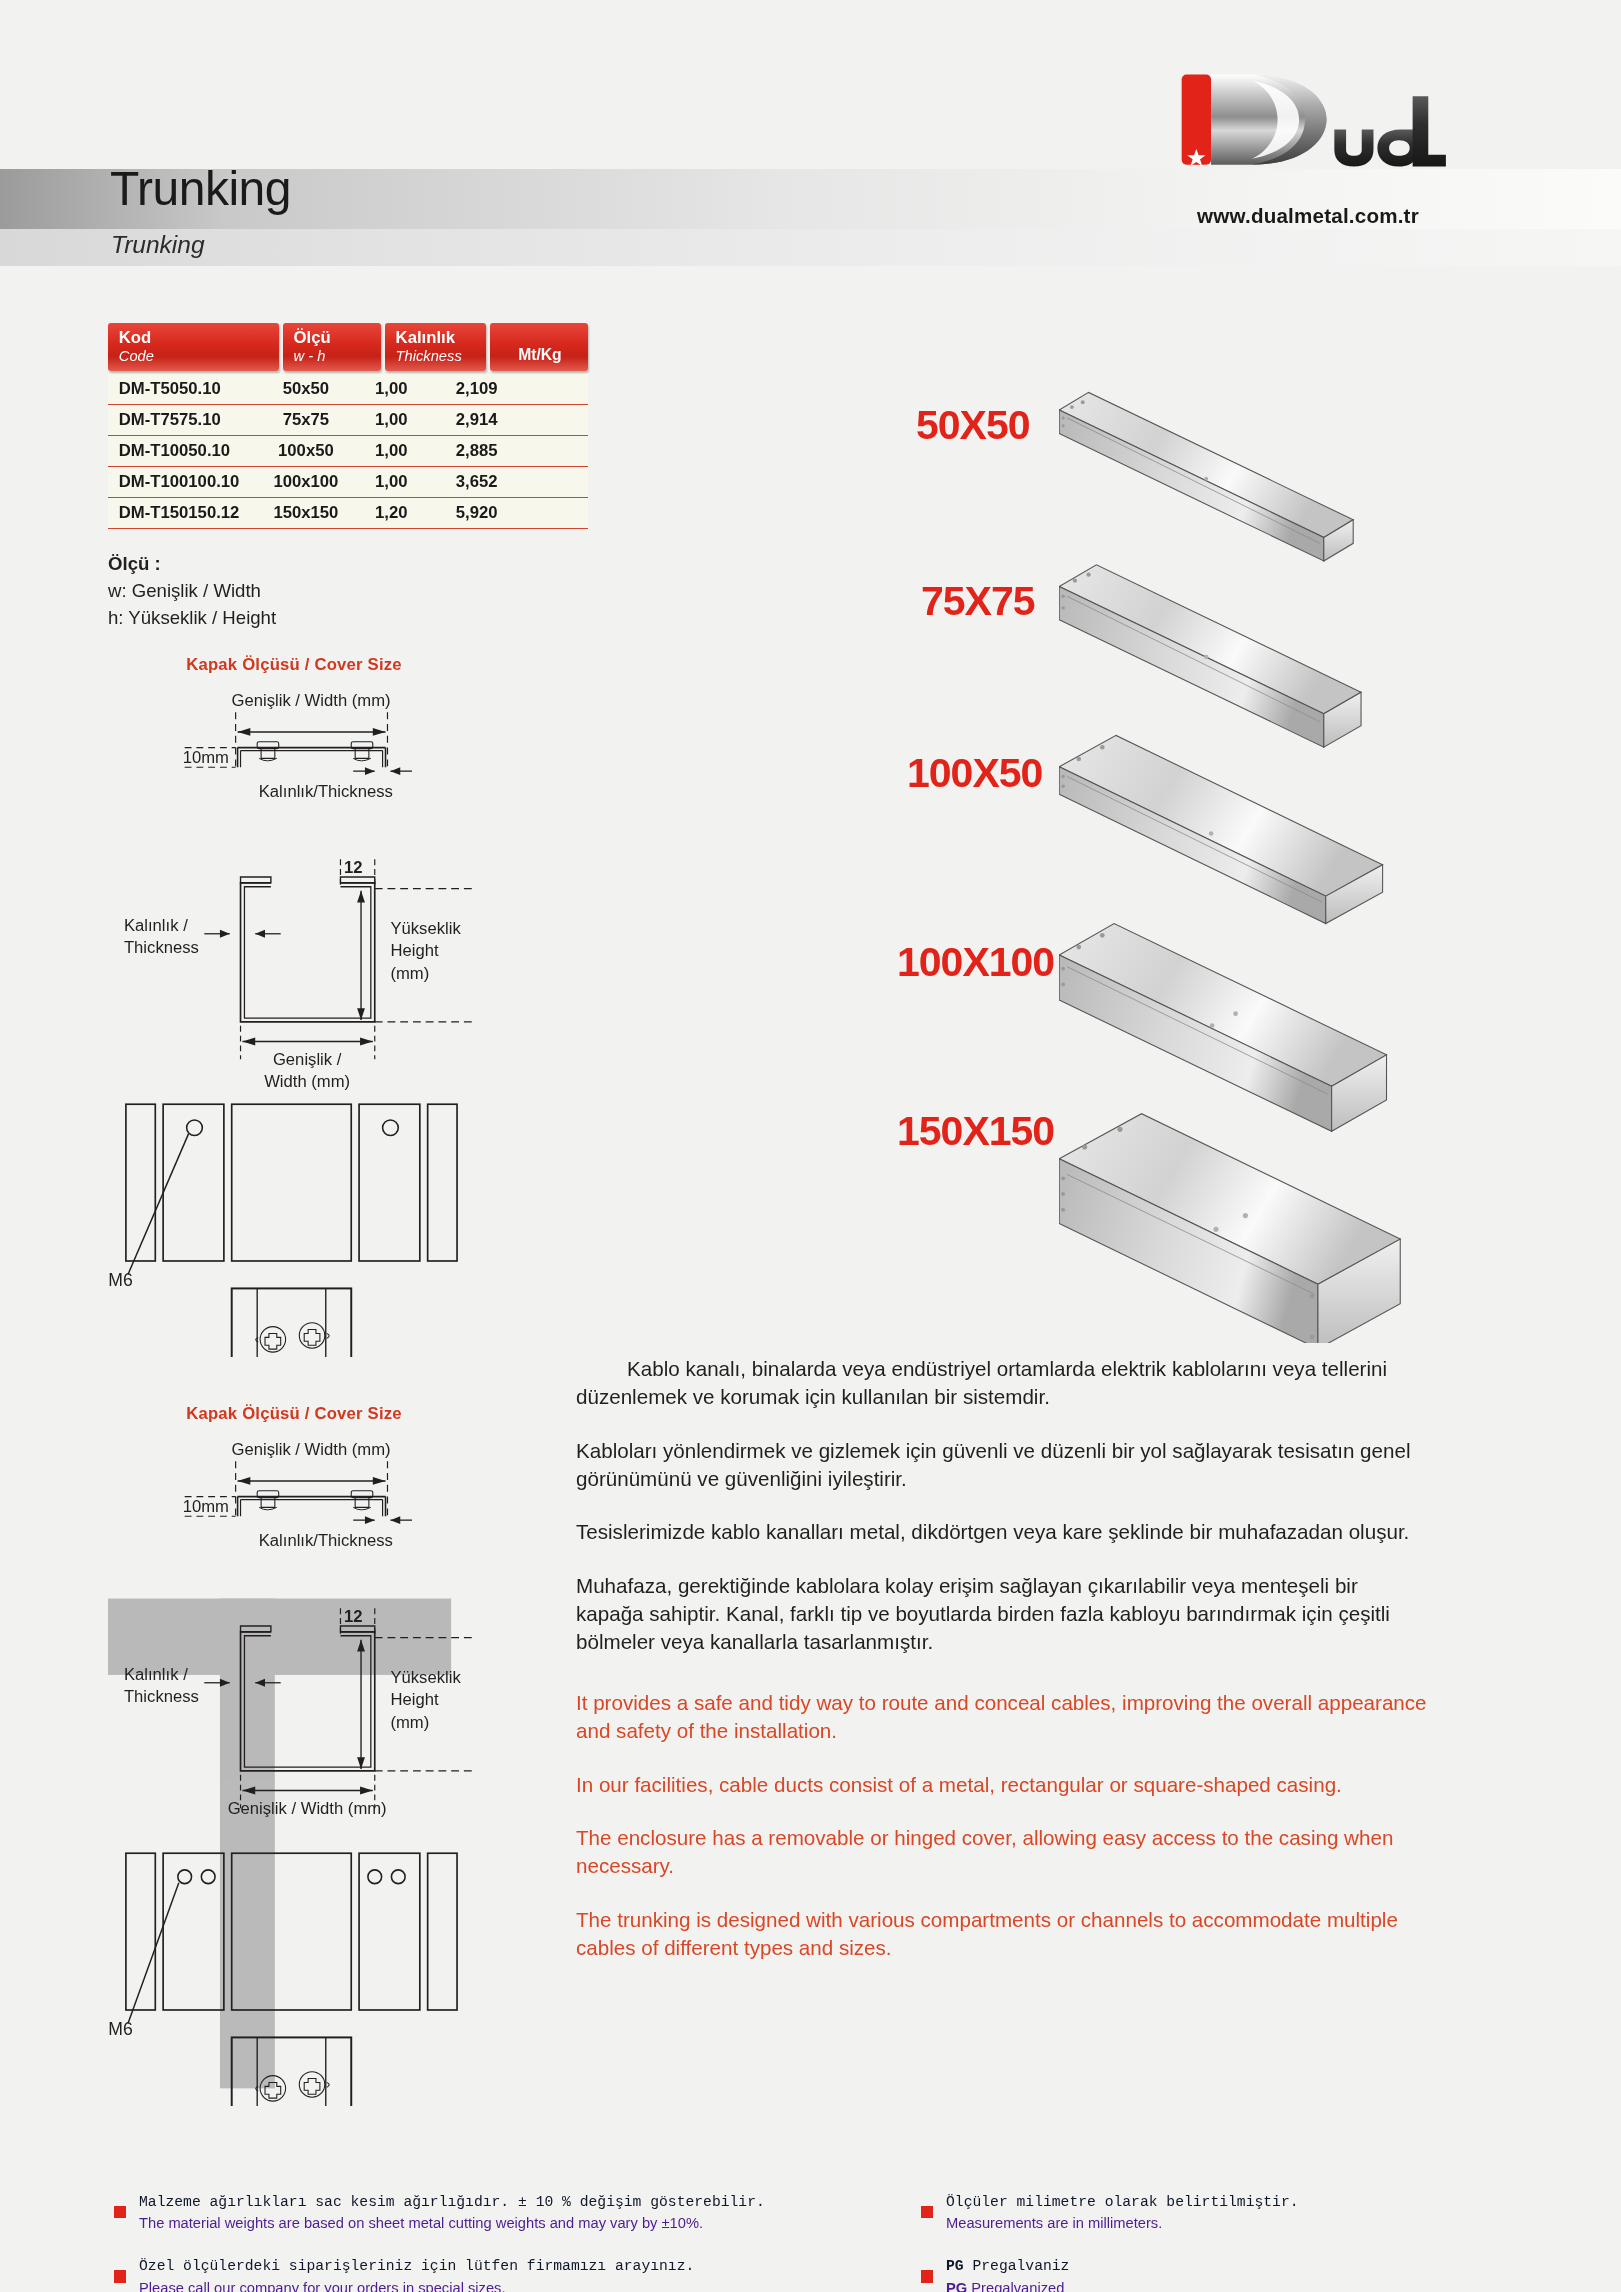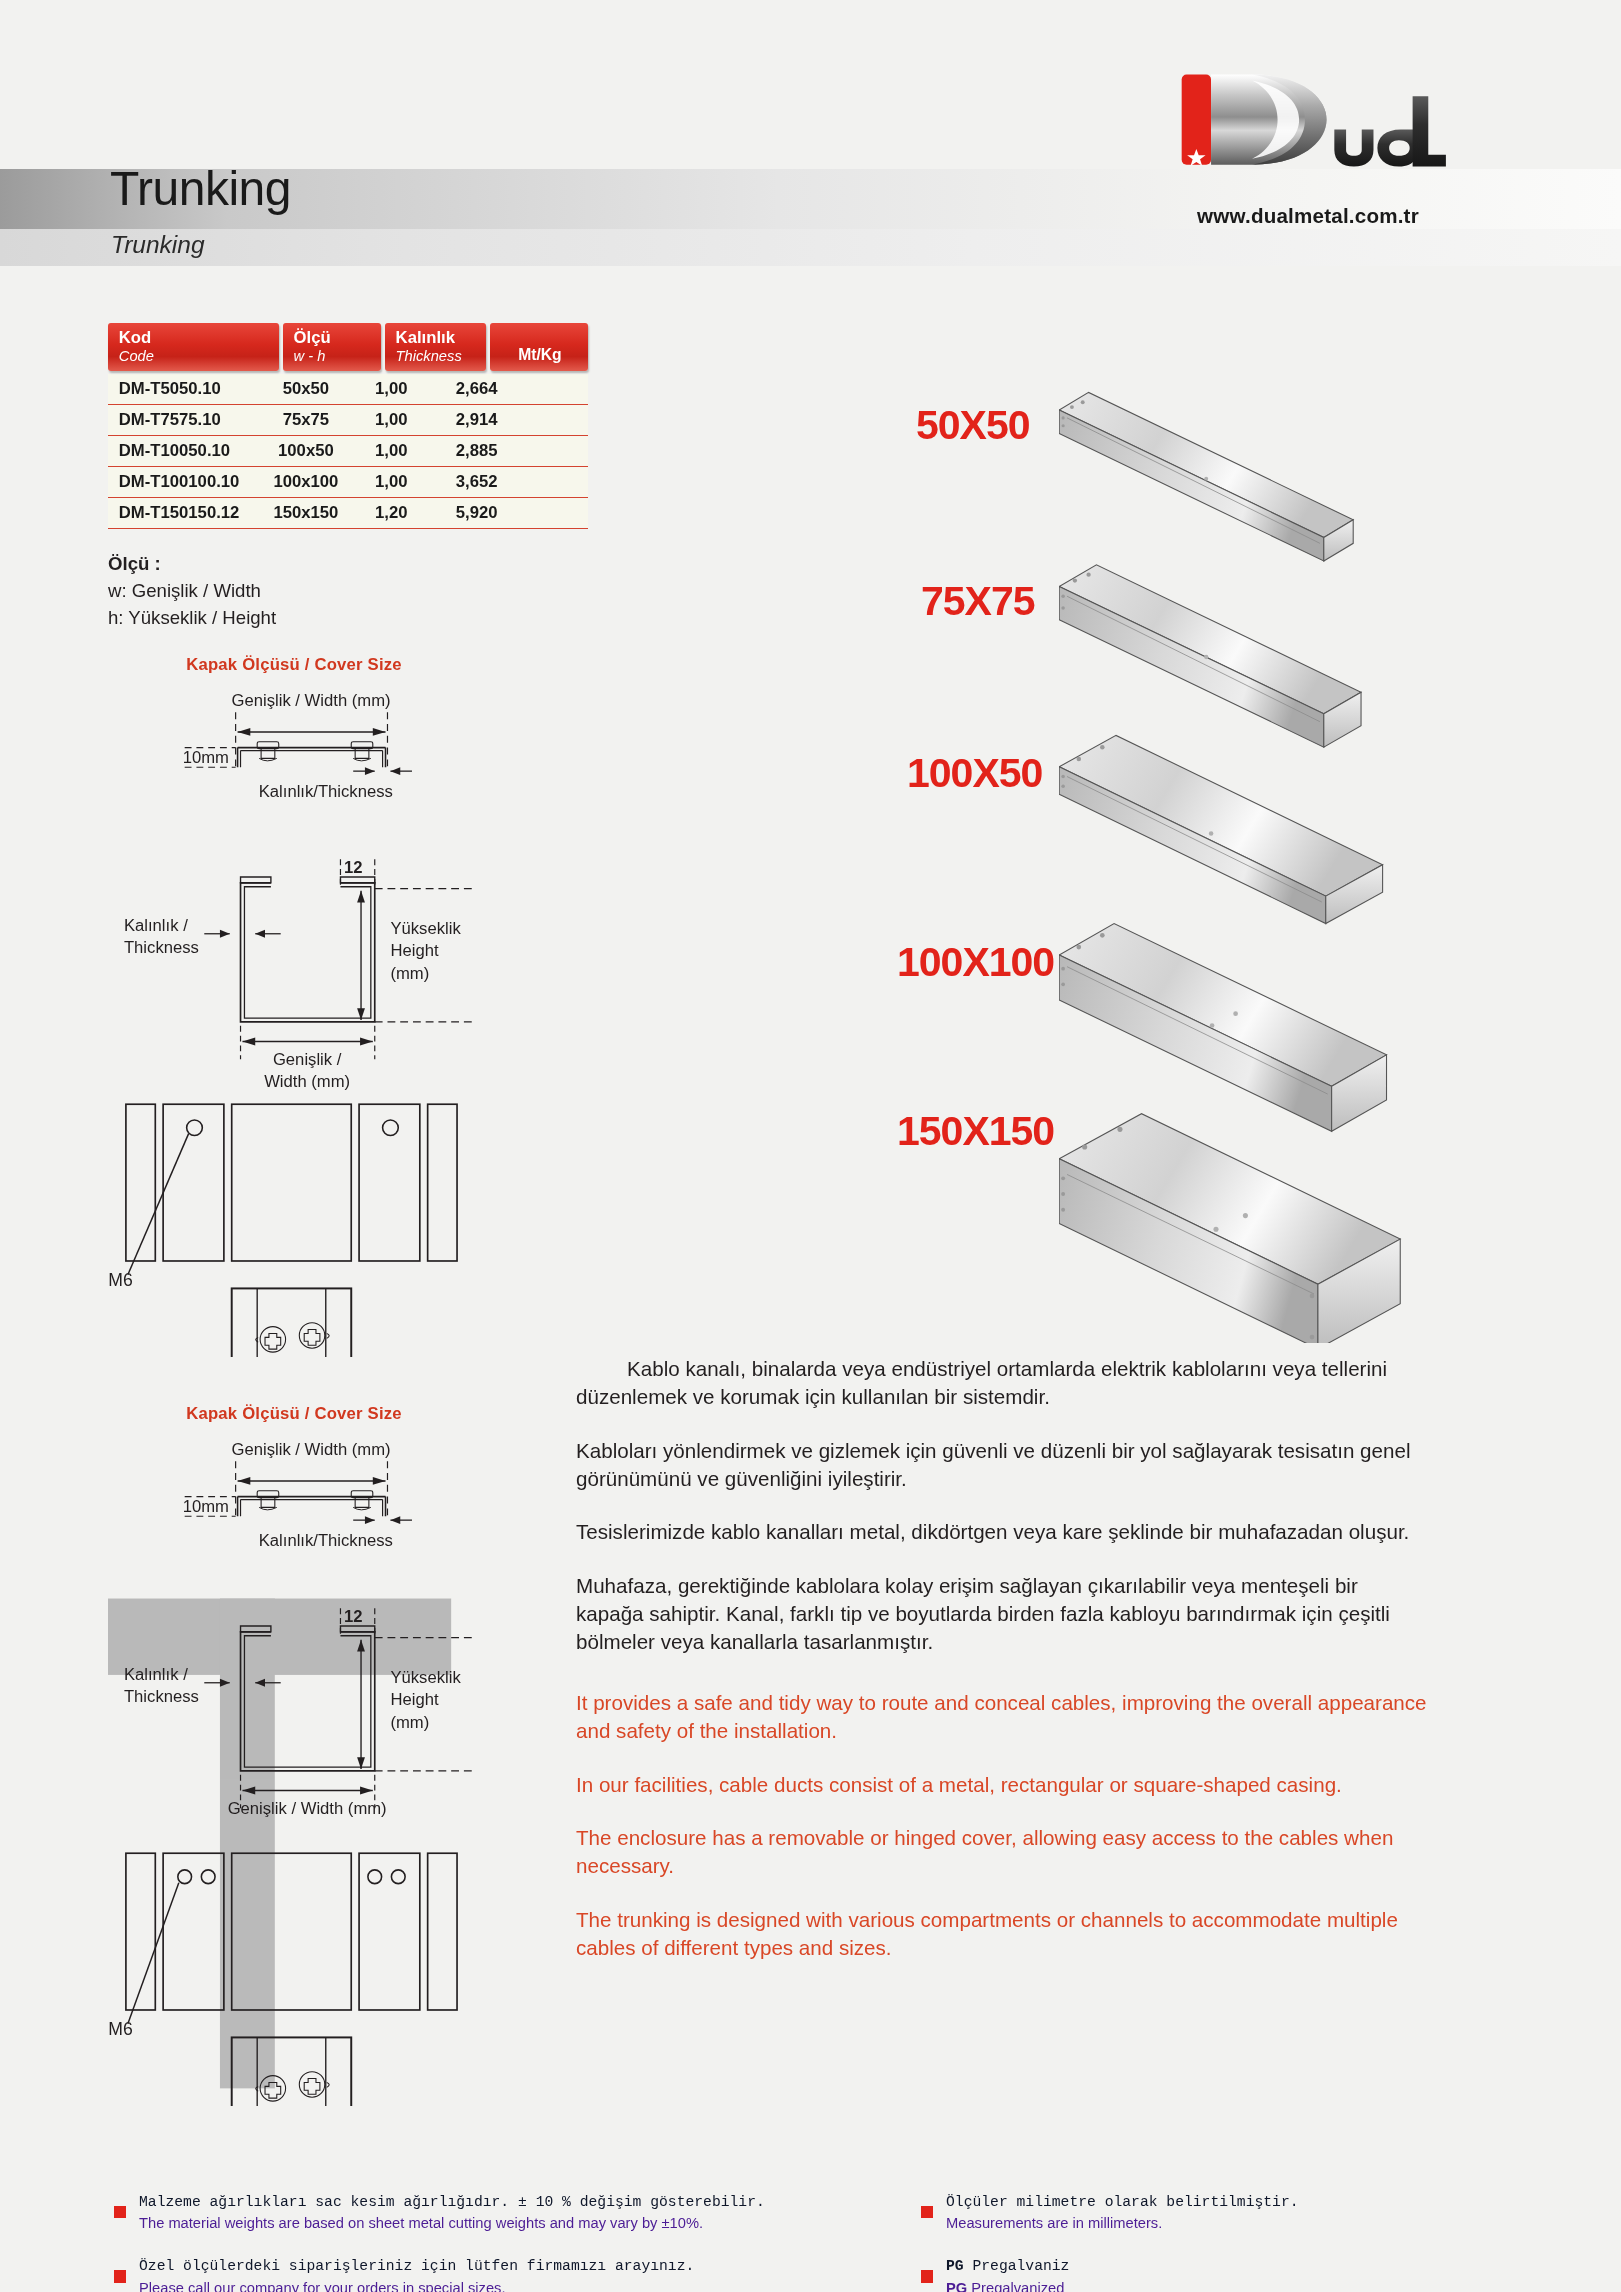--- a/index.html
+++ b/index.html
@@ -157,21 +157,21 @@
     </div>
     <div class="th th-wt">
       <span class="t1">Mt/Kg</span>
     </div>
   </div>
   <div class="tbl-body">
     <div class="trow">
       <div class="td td-code">DM-T5050.10</div>
       <div class="td td-size">50x50</div>
       <div class="td td-thick">1,00</div>
-      <div class="td td-wt">2,664</div>
+      <div class="td td-wt">2,109</div>
     </div>
     <div class="trow">
       <div class="td td-code">DM-T7575.10</div>
       <div class="td td-size">75x75</div>
       <div class="td td-thick">1,00</div>
       <div class="td td-wt">2,914</div>
     </div>
     <div class="trow">
       <div class="td td-code">DM-T10050.10</div>
       <div class="td td-size">100x50</div>
@@ -487,21 +487,21 @@
 <div class="copy copy-tr" style="top:1355px;">
   <p class="indent">Kablo kanalı, binalarda veya endüstriyel ortamlarda elektrik kablolarını veya tellerini düzenlemek ve korumak için kullanılan bir sistemdir.</p>
   <p>Kabloları yönlendirmek ve gizlemek için güvenli ve düzenli bir yol sağlayarak tesisatın genel görünümünü ve güvenliğini iyileştirir.</p>
   <p>Tesislerimizde kablo kanalları metal, dikdörtgen veya kare şeklinde bir muhafazadan oluşur.</p>
   <p>Muhafaza, gerektiğinde kablolara kolay erişim sağlayan çıkarılabilir veya menteşeli bir kapağa sahiptir. Kanal, farklı tip ve boyutlarda birden fazla kabloyu barındırmak için çeşitli bölmeler veya kanallarla tasarlanmıştır.</p>
 </div>
 
 <div class="copy copy-en" style="top:1689px;">
   <p>It provides a safe and tidy way to route and conceal cables, improving the overall appearance and safety of the installation.</p>
   <p>In our facilities, cable ducts consist of a metal, rectangular or square-shaped casing.</p>
-  <p>The enclosure has a removable or hinged cover, allowing easy access to the cables when necessary.</p>
+  <p>The enclosure has a removable or hinged cover, allowing easy access to the casing when necessary.</p>
   <p>The trunking is designed with various compartments or channels to accommodate multiple cables of different types and sizes.</p>
 </div>
 
 <div class="foot-col" style="left:106px;top:2192px;width:745px;">
   <div class="fnote">
     <span class="fbul"></span>
     <span class="tr">Malzeme ağırlıkları sac kesim ağırlığıdır. ± 10 % değişim gösterebilir.</span>
     <span class="en">The material weights are based on sheet metal cutting weights and may vary by ±10%.</span>
   </div>
   <div class="fnote">

